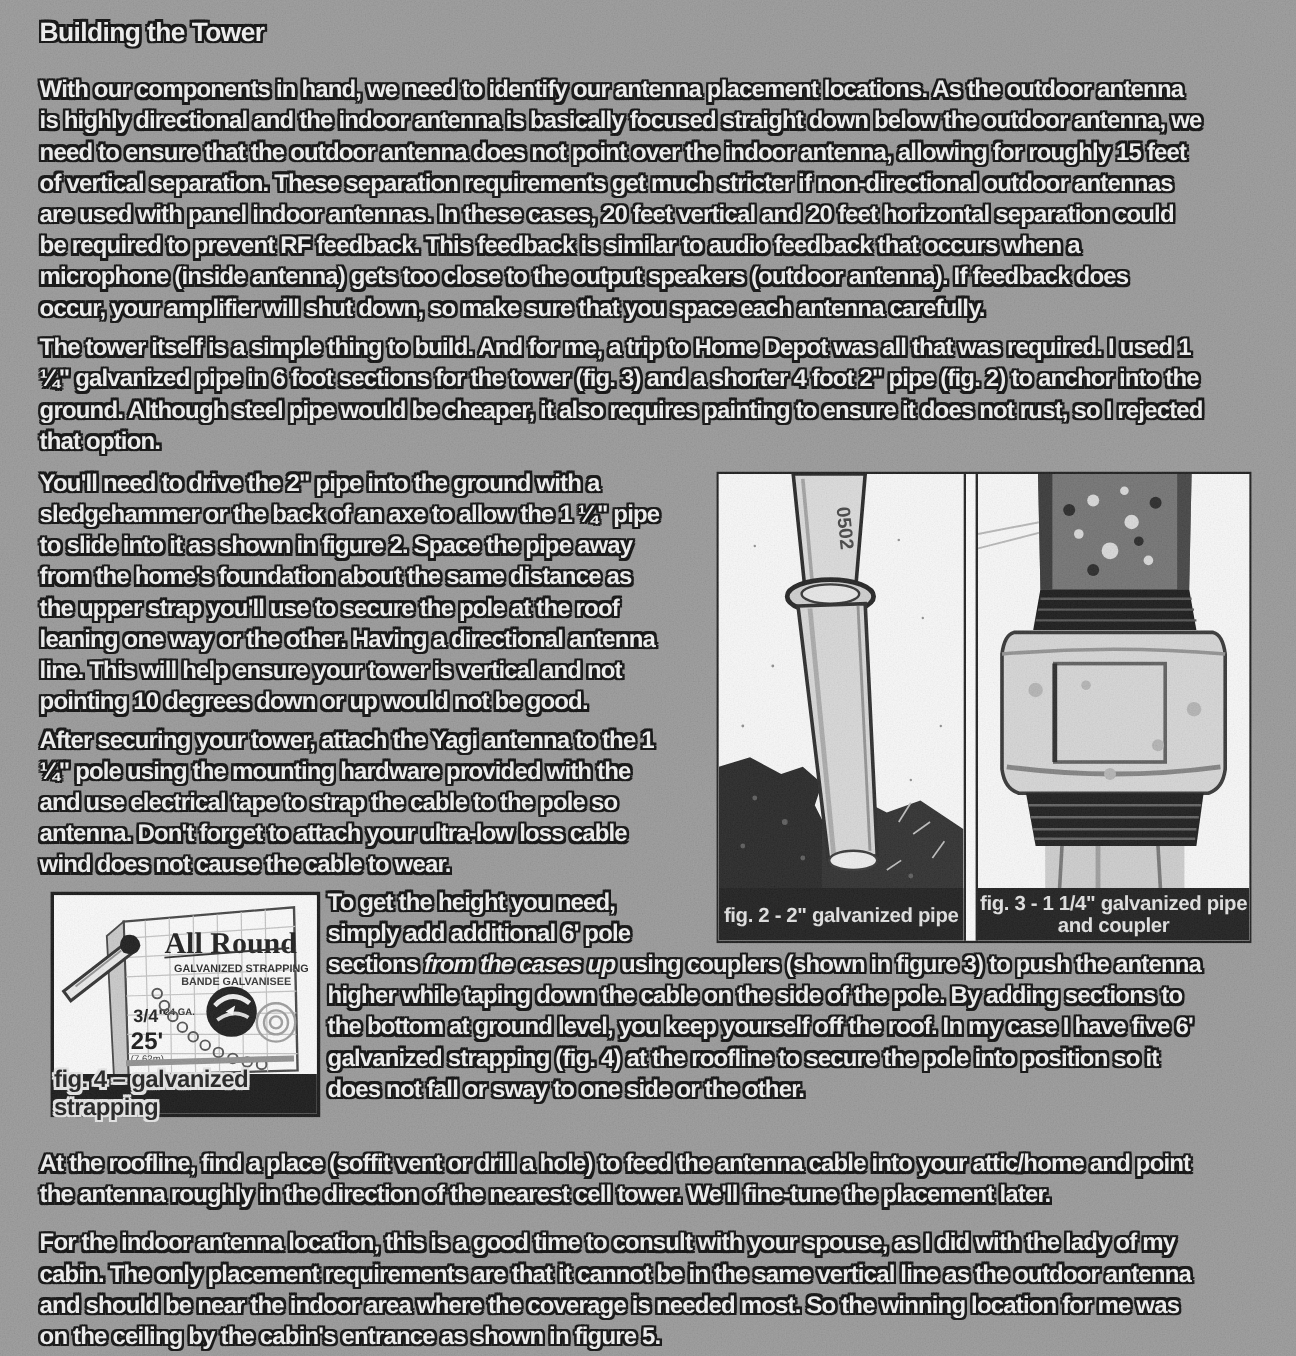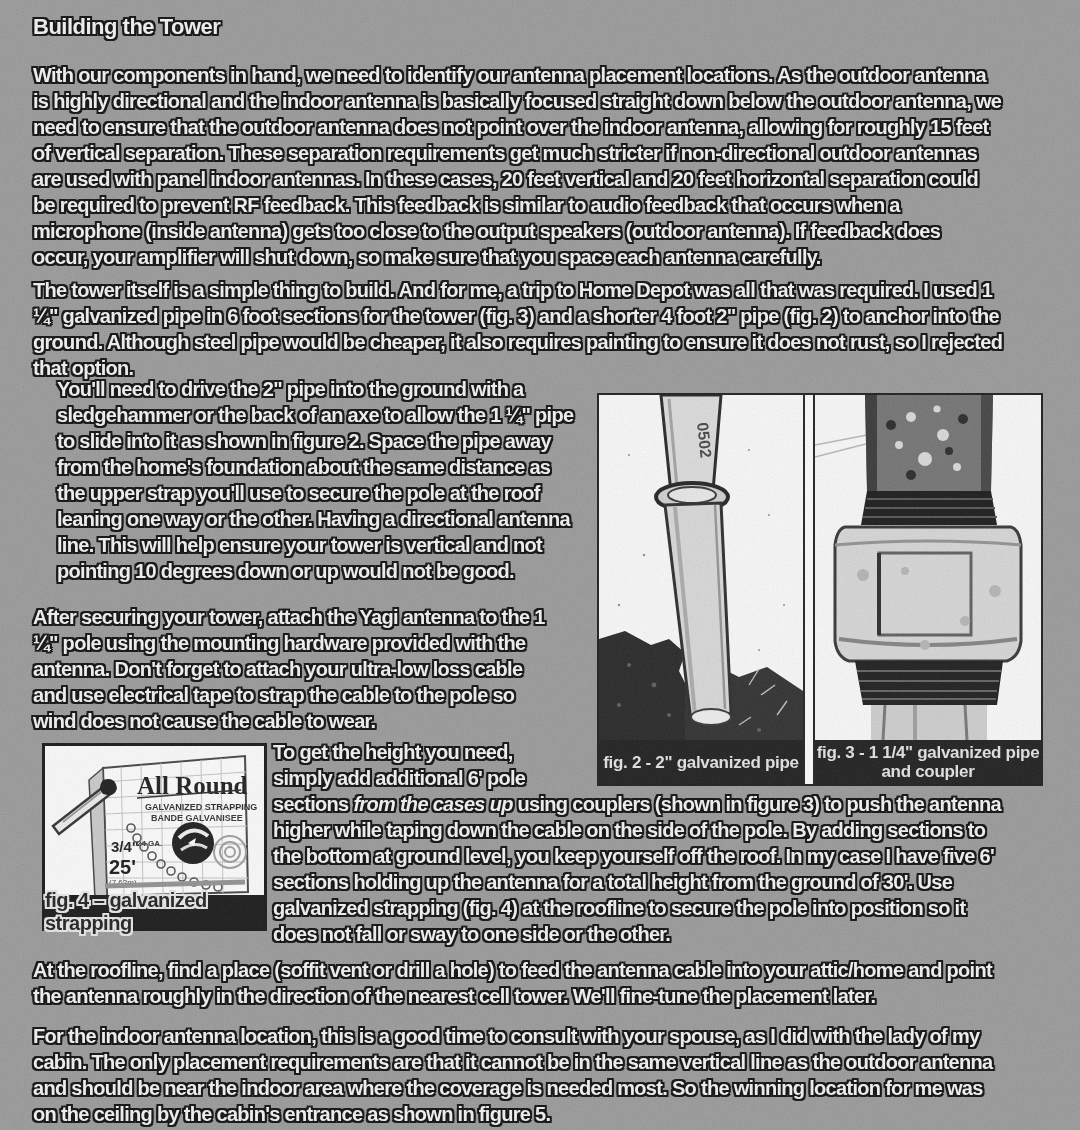--- a/index.html
+++ b/index.html
@@ -26,21 +26,21 @@
       -2px  0  0 #e8e8e8,                 2px  0   0 #e8e8e8,
       -2px  2px 0 #e8e8e8, 0  2px 0 #e8e8e8, 2px  2px 0 #e8e8e8,
       -1px -1px 0 #e8e8e8, 1px -1px 0 #e8e8e8, -1px 1px 0 #e8e8e8, 1px 1px 0 #e8e8e8;
   }
   .title{
     position:absolute;left:33px;top:14px;
     font-size:22px;font-weight:800;letter-spacing:-0.5px;white-space:nowrap;
   }
   .para{position:absolute;left:33px;}
   .tline{white-space:nowrap;height:26px;line-height:26px;font-size:20px;font-weight:700;letter-spacing:-0.7px;}
-  .p1{top:62px;} .p2{top:277px;} .p3{top:376px;margin-left:24px;} .p4{top:604px;}
+  .p1{top:62px;} .p2{top:277px;} .p3{top:390px;} .p4{top:604px;}
   .p5{top:739px;left:273px;}
   .p6{top:957px;} .p7{top:1023px;}
 
   
   .figpanel{
     position:absolute;left:597px;top:393px;width:446px;height:393px;
     background:#ffffff;border:2px solid #101010;box-sizing:border-box;
   }
   .photo{position:absolute;top:0;bottom:0;overflow:hidden;background:#fff;}
   .photo2{left:0;width:206px;border-right:2px solid #151515;box-sizing:border-box;}
@@ -92,32 +92,31 @@
       <div class="tline otext">to slide into it as shown in figure 2. Space the pipe away</div>
       <div class="tline otext">from the home's foundation about the same distance as</div>
       <div class="tline otext">the upper strap you'll use to secure the pole at the roof</div>
       <div class="tline otext">leaning one way or the other. Having a directional antenna</div>
       <div class="tline otext">line.  This will help ensure your tower is vertical and not</div>
       <div class="tline otext">pointing 10 degrees down or up would not be good.</div>
     </div>
   <div class="para p4">
       <div class="tline otext">After securing your tower, attach the Yagi antenna to the 1</div>
       <div class="tline otext">¼" pole using the mounting hardware provided with the</div>
+      <div class="tline otext">and use electrical tape to strap the cable to the pole so</div>
       <div class="tline otext">antenna. Don't forget to attach your ultra-low loss cable</div>
-      <div class="tline otext">and use electrical tape to strap the cable to the pole so</div>
       <div class="tline otext">wind does not cause the cable to wear.</div>
     </div>
 
   <div class="para p5">
     <div class="tline otext"><span>To get the height you need,</span></div>
     <div class="tline otext"><span>simply add additional 6' pole</span></div>
     <div class="tline otext"><span>sections </span><i>from the cases up</i><span> using couplers (shown in figure 3) to push the antenna</span></div>
     <div class="tline otext"><span>higher while taping down the cable on the side of the pole. By adding sections to</span></div>
     <div class="tline otext"><span>the bottom at ground level, you keep yourself off the roof.  In my case I have five 6'</span></div>
-    <div class="tline otext"><span>sections holding up the antenna for a total height from the ground of 30'.  Use</span></div>
     <div class="tline otext"><span>galvanized strapping (fig. 4) at the roofline to secure the pole into position so it</span></div>
     <div class="tline otext"><span>does not fall or sway to one side or the other.</span></div>
   </div>
 
   <div class="para p6">
       <div class="tline otext">At the roofline, find a place (soffit vent or drill a hole) to feed the antenna cable into your attic/home and point</div>
       <div class="tline otext">the antenna roughly in the direction of the nearest cell tower. We'll fine-tune the placement later.</div>
     </div>
   <div class="para p7">
       <div class="tline otext">For the indoor antenna location, this is a good time to consult with your spouse, as I did with the lady of my</div>

